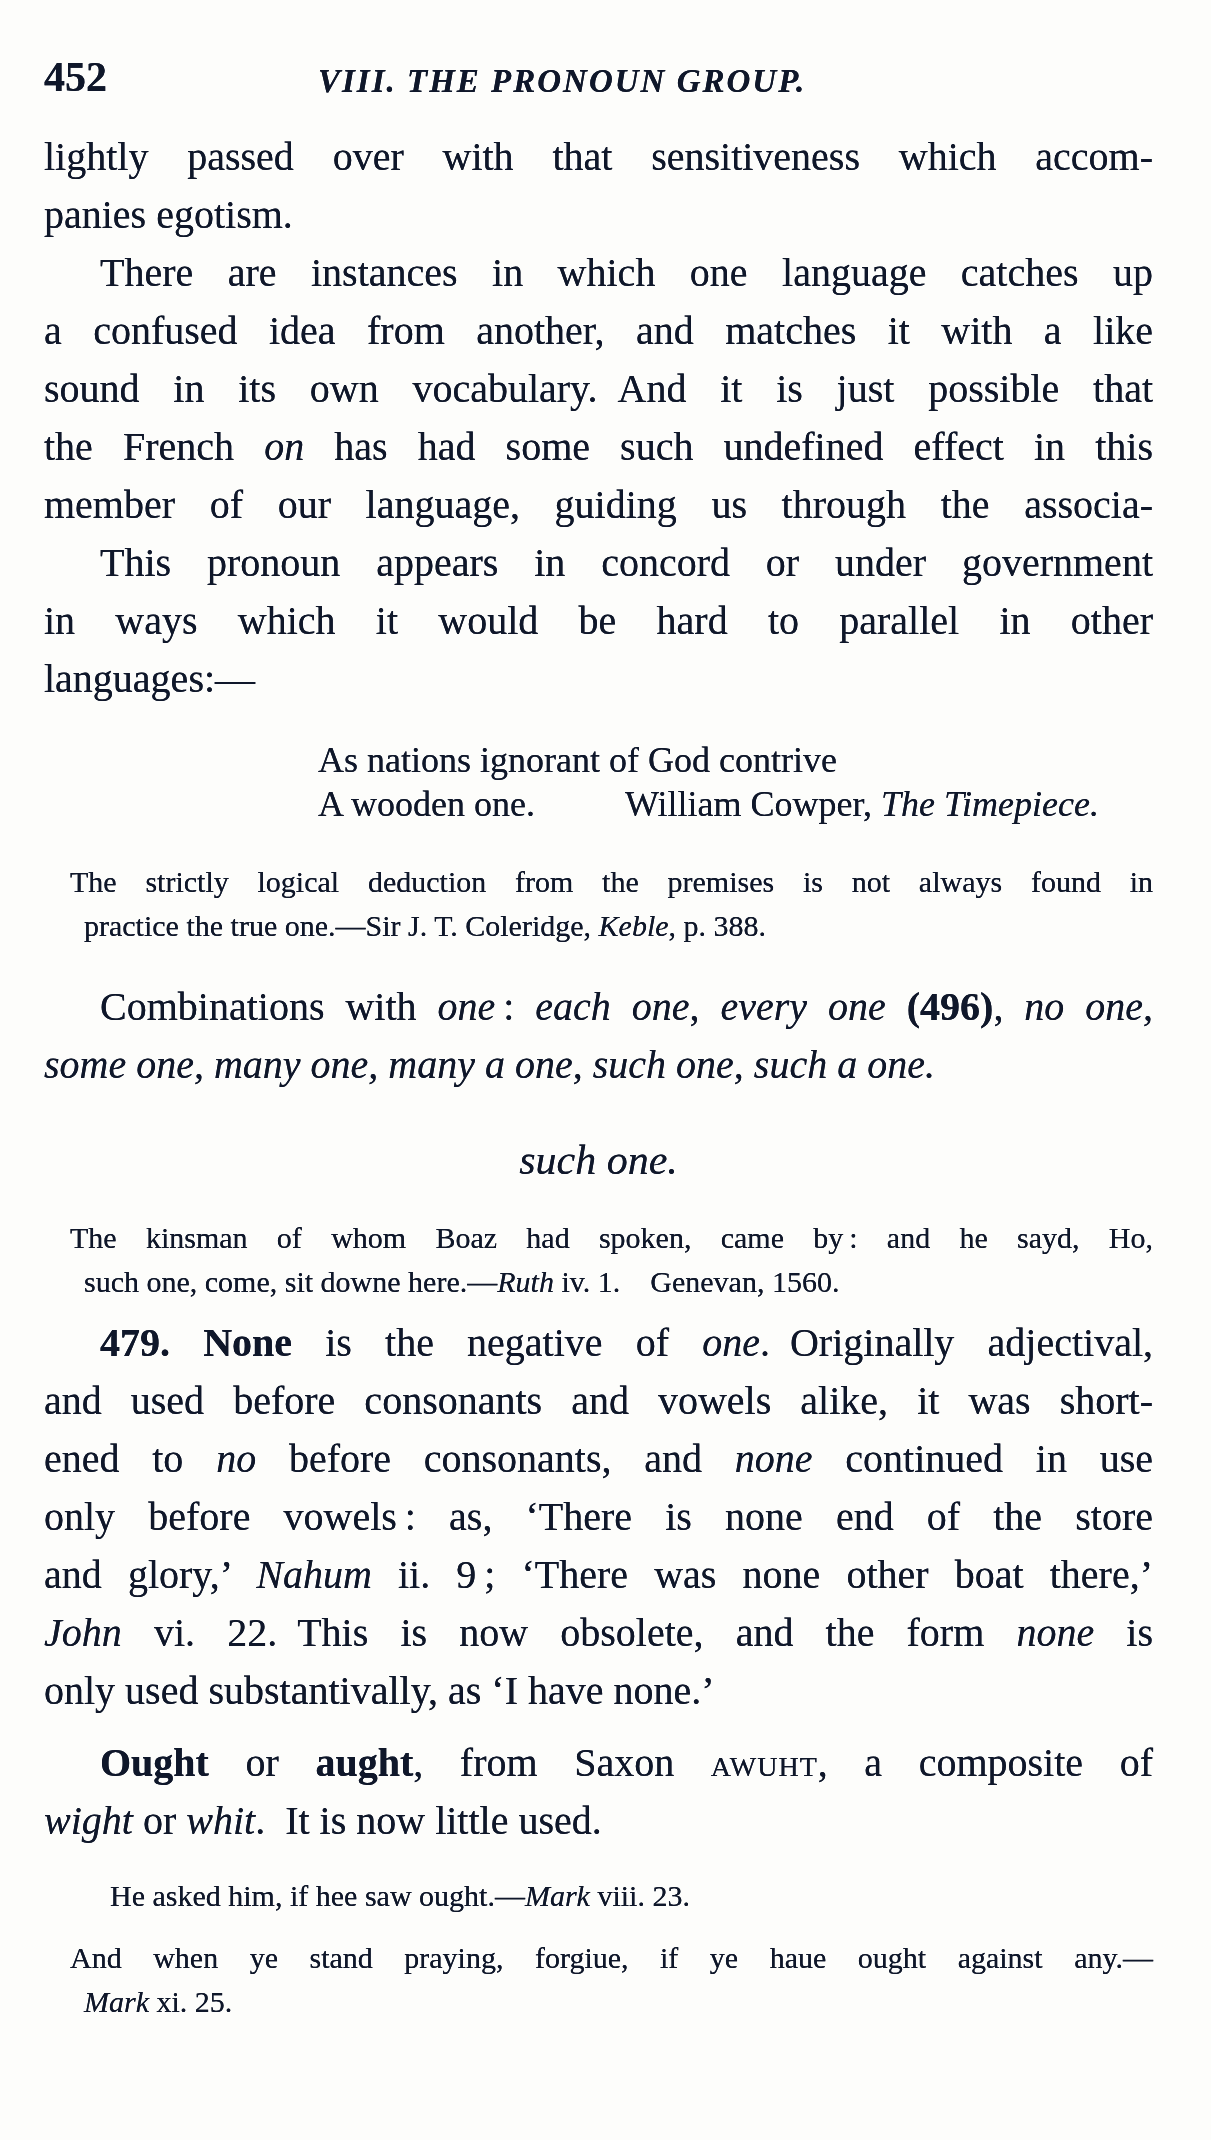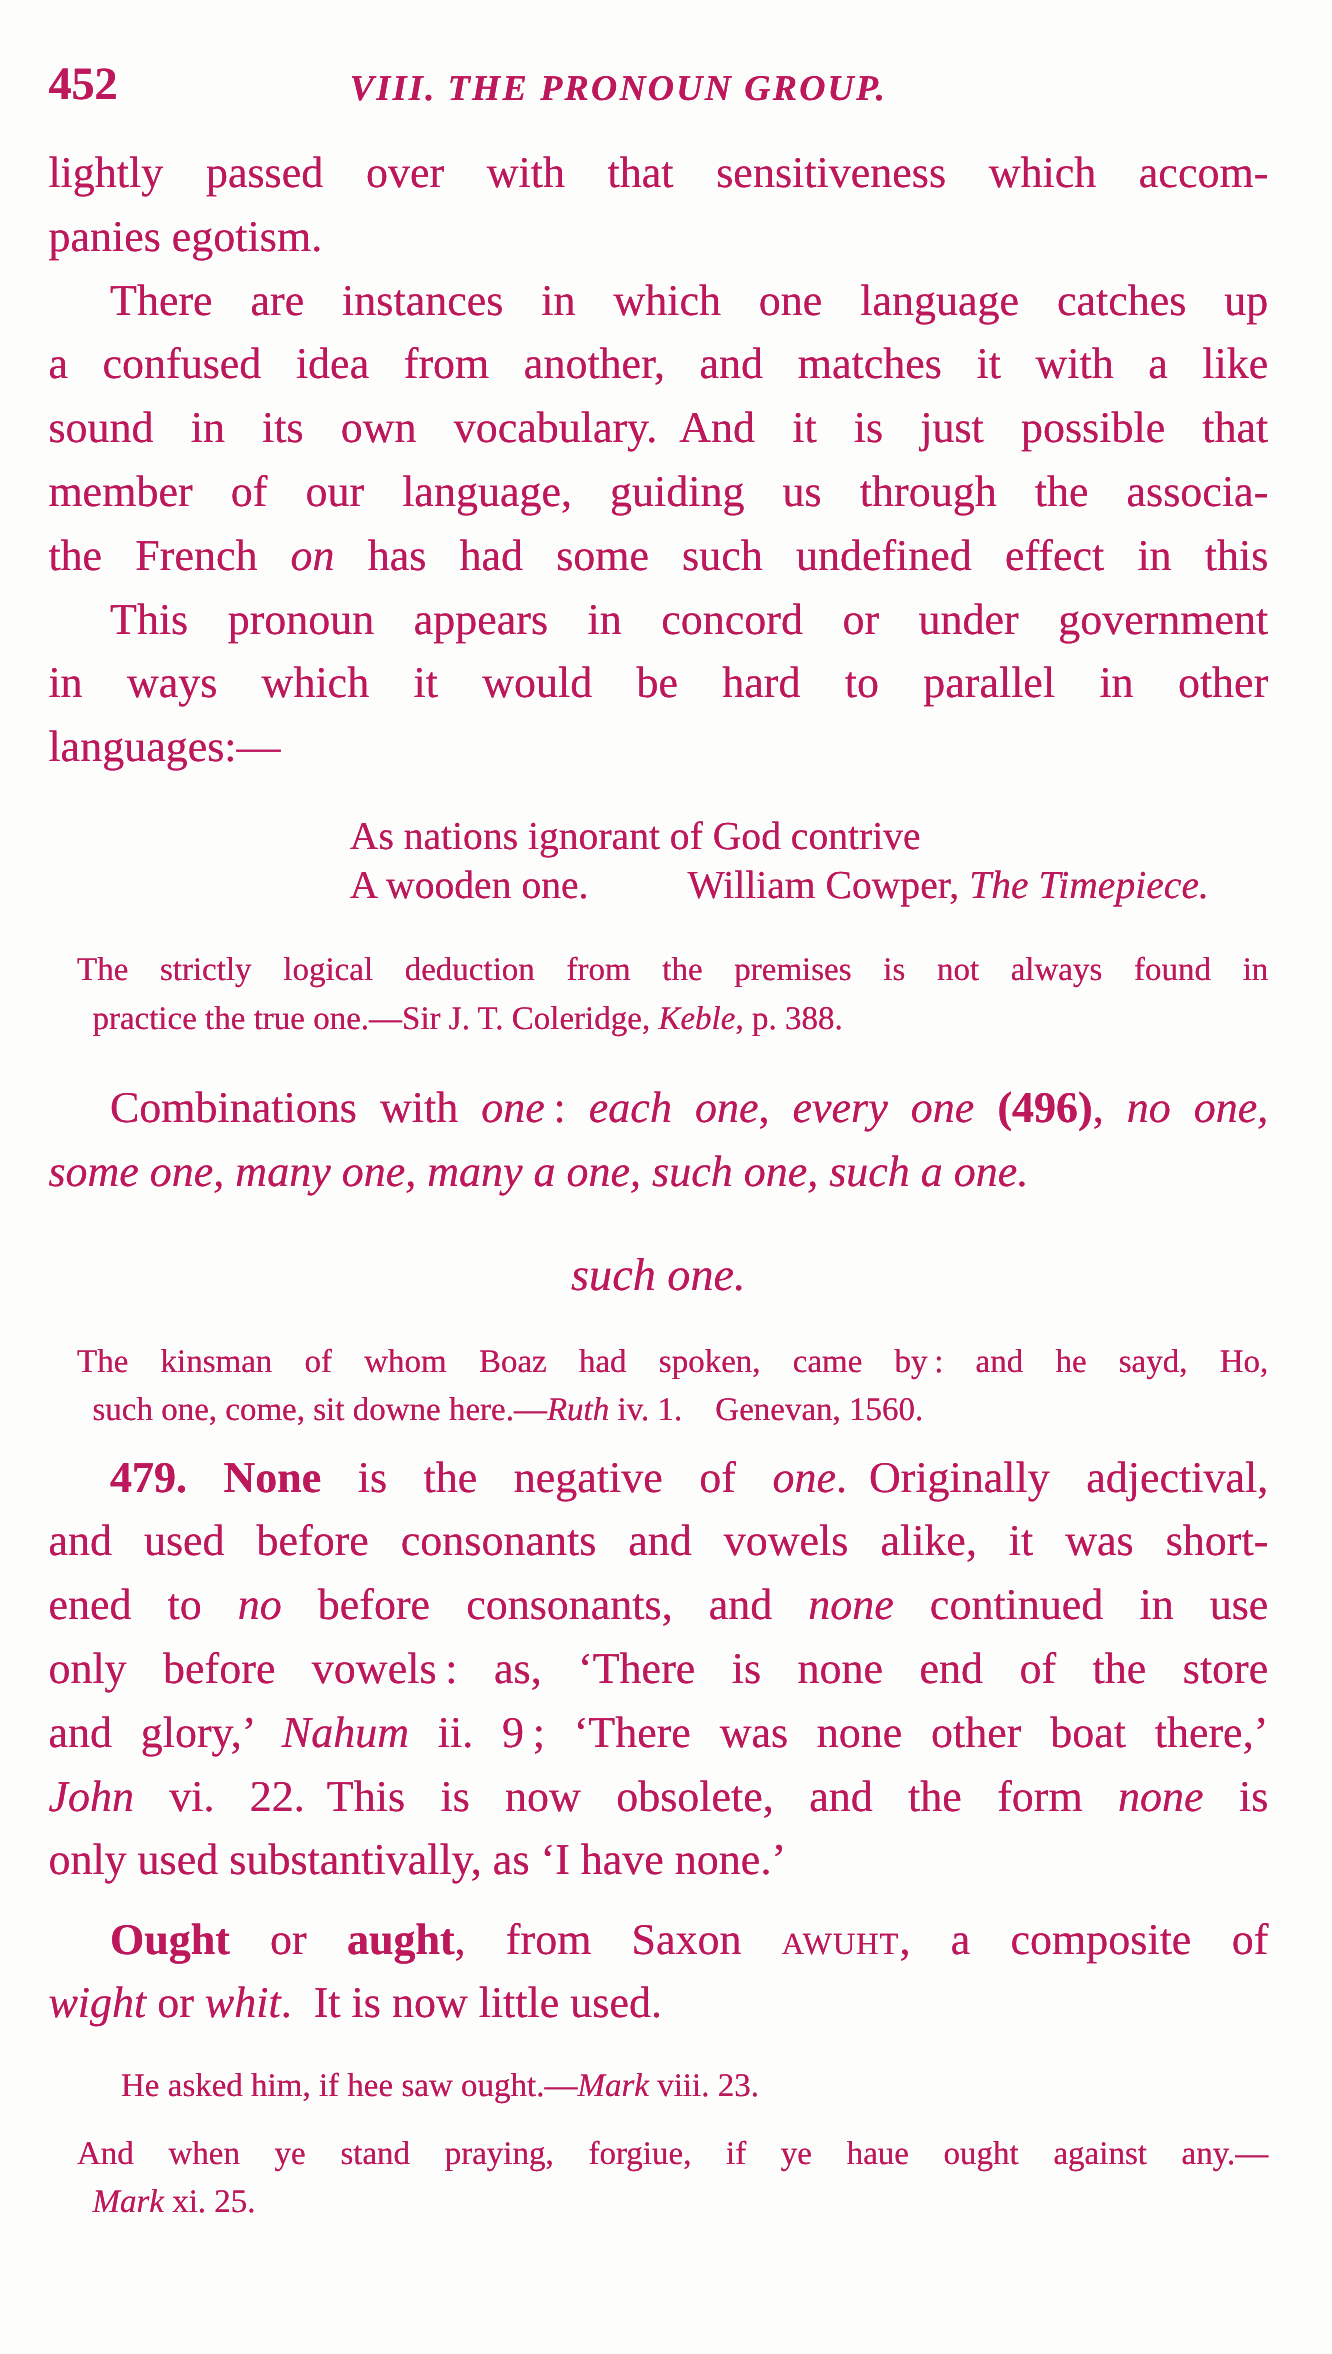--- a/index.html
+++ b/index.html
@@ -1,21 +1,21 @@
 <!DOCTYPE html>
 <html><head>
 <meta charset="utf-8">
 <style>
   html,body{margin:0;padding:0;background:#e8e8e4;}
   .page{
     position:relative;
     width:1211px;height:2140px;
     margin:0 auto;
     background:#fdfdfb;
-    color:#be185d;
+    color:#0f172a;
     font-family:"Liberation Serif","DejaVu Serif",serif;
     overflow:hidden;
     text-shadow:0 0 .4px currentColor;
   }
   
   .hdr{position:relative;height:50px;margin-top:52px;}
   .pagenum{position:absolute;left:44px;top:0;font-size:42px;font-weight:bold;line-height:50px;}
   .runtitle{position:absolute;left:318px;top:8px;font-size:33px;font-weight:bold;font-style:italic;letter-spacing:2px;line-height:42px;}
   
   .bodycol{padding:0 58px 0 44px;margin-top:26px;}
@@ -60,22 +60,22 @@
   </div>
   <div class="bodycol">
     <div class="block para b-cont">
         <div class="line"><span>lightly passed over with that sensitiveness which accom-</span></div>
         <div class="line last"><span>panies egotism.</span></div>
       </div>
     <div class="block para b-catches">
         <div class="line indent"><span>There are instances in which one language catches up</span></div>
         <div class="line"><span>a confused idea from another, and matches it with a like</span></div>
         <div class="line"><span>sound in its own vocabulary. And it is just possible that</span></div>
+        <div class="line"><span>the French </span><span class="it">on</span><span> has had some such undefined effect in this</span></div>
         <div class="line"><span>member of our language, guiding us through the associa-</span></div>
-        <div class="line"><span>the French </span><span class="it">on</span><span> has had some such undefined effect in this</span></div>
       </div>
     <div class="block para b-concord">
         <div class="line indent"><span>This pronoun appears in concord or under government</span></div>
         <div class="line"><span>in ways which it would be hard to parallel in other</span></div>
         <div class="line last"><span>languages:—</span></div>
       </div>
     <div class="block verse b-verse">
         <div class="line"><span>As nations ignorant of God contrive</span></div>
         <div class="line last"><span>A wooden one.   William Cowper, </span><span class="it">The Timepiece.</span></div>
       </div>

